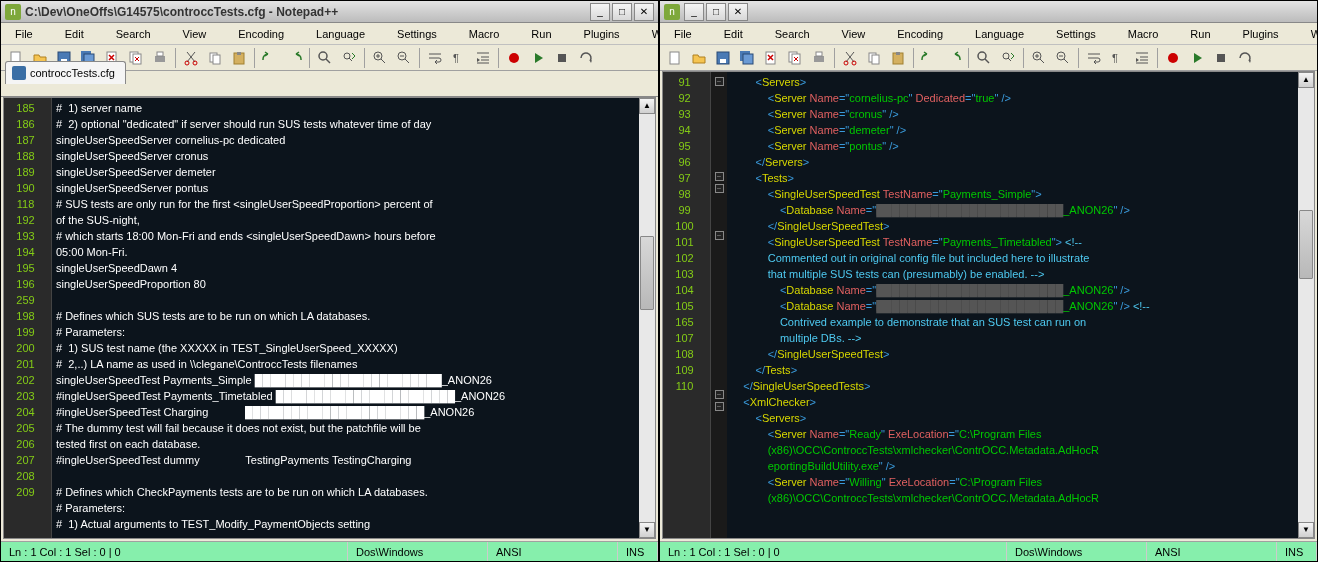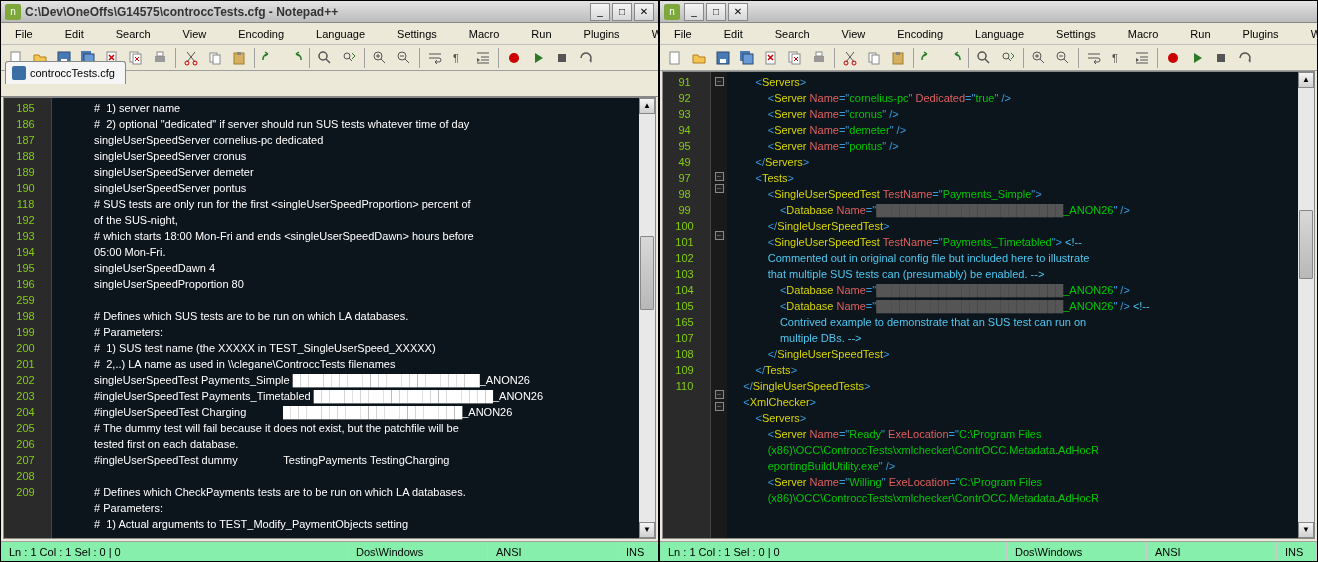--- a/index.html
+++ b/index.html
@@ -25,21 +25,21 @@
 .fold { width:16px; background:#1a1a1a; padding-top:2px; font-family:Consolas,monospace; font-size:10px; line-height:16px; color:#888; text-align:center; overflow:hidden; }
 .fold .fbox { width:9px; height:9px; margin:3px auto; border:1px solid #888; background:#222; font-size:8px; line-height:7px; cursor:default; }
 .code { flex:1; padding:2px 4px; font-family:Consolas,monospace; font-size:12px; line-height:16px; white-space:pre; overflow:hidden; color:#e0e0e0; }
 .code .l { height:16px; display:block; }
 .scrollbar { width:16px; background:#ece9d8; display:flex; flex-direction:column; }
 .sb-btn { height:16px; background:linear-gradient(180deg,#f5f5f5,#d0d0d0); border:1px solid #888; font-size:8px; text-align:center; line-height:14px; }
 .sb-track { flex:1; background:#e8e8e8; position:relative; }
 .sb-thumb { position:absolute; left:1px; right:1px; background:linear-gradient(180deg,#d8d8d8,#b8b8b8); border:1px solid #888; border-radius:1px; }
 .statusbar { height:20px; display:flex; align-items:center; background:#86efac; border-top:1px solid #a0a0a0; font-size:11px; }
 .statusbar .cell { padding:0 8px; border-right:1px inset #ccc; height:100%; line-height:20px; } 
-.c-w { color:#ffffff;margin-left:38px; } 
+.c-w { color:#ffffff; } 
 .c-y { color:#d7d700; } 
 .c-r { color:#e06060; } 
 .c-gl{ color:#00c800; } 
 .c-c { color:#4ec9f0; } 
 .c-b { color:#3a9bdc; } 
 .blur { color:#555; background:#2a2a2a; border-radius:2px; }
 </style>
 </head>
 <body>
 
@@ -425,21 +425,21 @@
         </svg>
       </div>
     </div>
   <div class="editor-wrap">
     <div class="gutter" id="gutter-right">
         <div>91</div>
         <div>92</div>
         <div>93</div>
         <div>94</div>
         <div>95</div>
-        <div>49</div>
+        <div>96</div>
         <div>97</div>
         <div>98</div>
         <div>99</div>
         <div>100</div>
         <div>101</div>
         <div></div>
         <div></div>
         <div>102</div>
         <div>103</div>
         <div></div>

